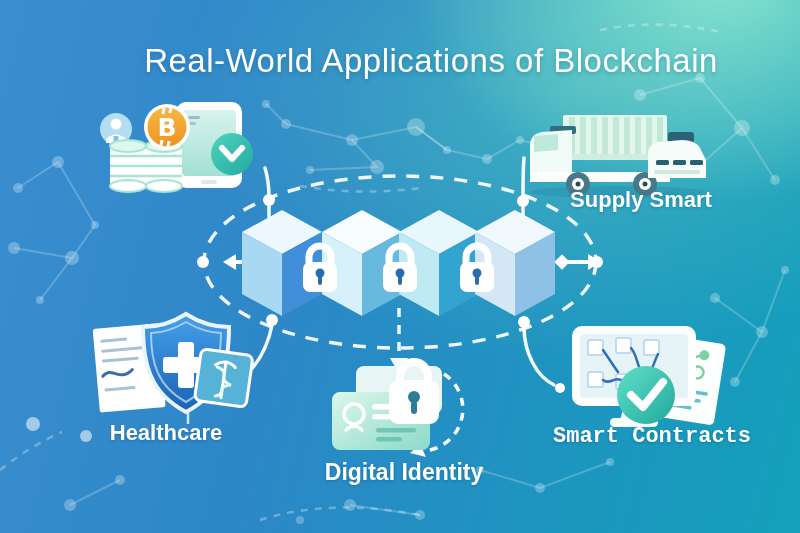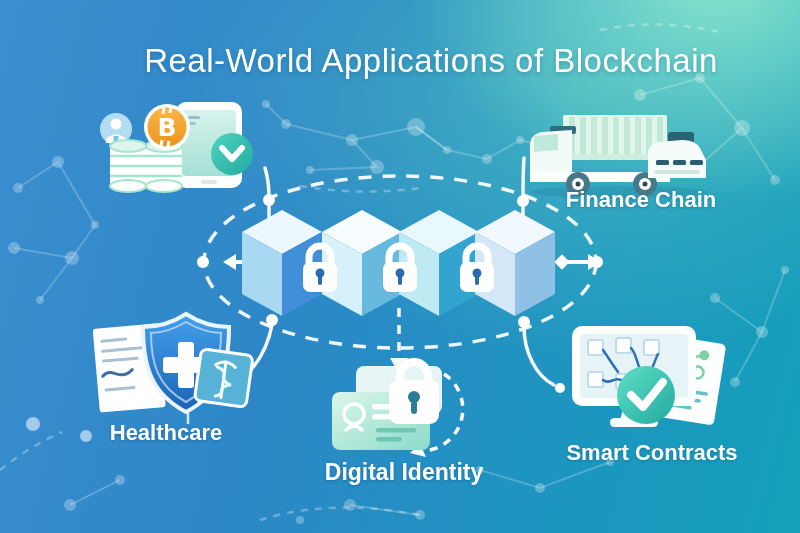--- a/index.html
+++ b/index.html
@@ -20,21 +20,21 @@
   }
   .label{
     position:absolute;transform:translateX(-50%);
     color:#ffffff;font-size:22px;font-weight:700;white-space:nowrap;
     text-shadow:0 1px 3px rgba(10,60,100,.35);
   }
   .lbl-finance{left:162px;top:189px;}
   .lbl-supply{left:641px;top:187px;}
   .lbl-health{left:166px;top:420px;}
   .lbl-digital{left:404px;top:459px;font-size:23px;}
-  .lbl-smart{left:652px;top:440px;}
+  .lbl-smart{left:652px;top:424px;font-family:Liberation Mono, monospace;}
   svg{display:block;}
 </style>
 </head>
 <body>
 
 <div class="canvas">
 
   <svg class="layer" width="800" height="533" viewBox="0 0 800 533">
     <g stroke="#ffffff" stroke-opacity="0.22" stroke-width="2" fill="none">
       <path d="M286 124 L352 140 L416 127 L447 150 L487 159 L520 140 L560 150"></path>
@@ -391,18 +391,18 @@
         <path d="M78 66 C90 74 94 52 100 40"></path>
       </g>
     </g>
     <g>
       <circle cx="88" cy="81" r="29" fill="url(#sc-chk)"></circle>
       <path d="M73 81 L85 93 L105 68" fill="none" stroke="#ffffff" stroke-width="8" stroke-linecap="round" stroke-linejoin="round"></path>
     </g>
   </svg>
 
   <h1 class="title">Real-World Applications of Blockchain</h1>
-  <div class="label lbl-supply">Finance Chain</div>
+  <div class="label lbl-supply">Supply Smart</div>
   <div class="label lbl-digital">Digital Identity</div>
   <div class="label lbl-health">Healthcare</div>
   <div class="label lbl-smart">Smart Contracts</div>
 
 </div>
 
 </body></html>

